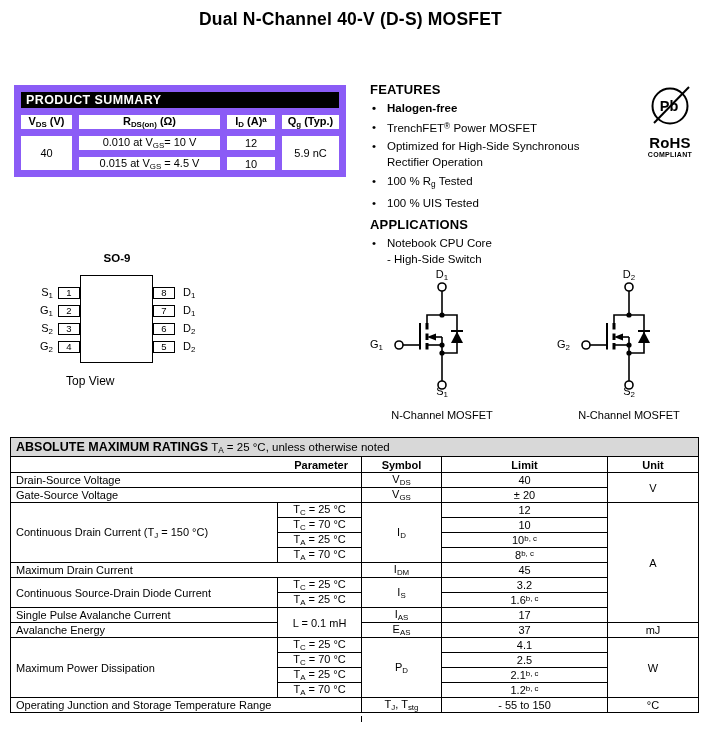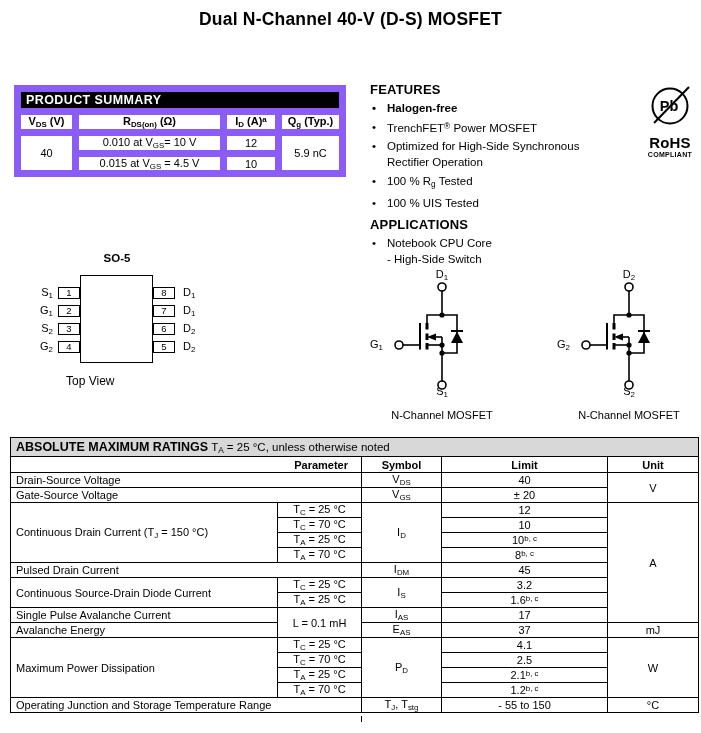--- a/index.html
+++ b/index.html
@@ -124,21 +124,21 @@
   <div class="rohs-sub">COMPLIANT</div>
 </div>
 
 <div class="sec-head" style="left:370px; top:217px;">APPLICATIONS</div>
 <div id="applications-block">
   <div class="app-item">Notebook CPU Core</div>
   <div class="app-sub">- High-Side Switch</div>
 </div>
 
 <div id="package">
-  <div class="pkg-name">SO-5</div>
+  <div class="pkg-name">SO-9</div>
   <div class="pkg-body"></div>
 
   <div class="pin" style="left:33px; top:37px;">1</div>
   <div class="pin" style="left:33px; top:55px;">2</div>
   <div class="pin" style="left:33px; top:73px;">3</div>
   <div class="pin" style="left:33px; top:91px;">4</div>
   <div class="pin" style="left:128px; top:37px;">8</div>
   <div class="pin" style="left:128px; top:55px;">7</div>
   <div class="pin" style="left:128px; top:73px;">6</div>
   <div class="pin" style="left:128px; top:91px;">5</div>
@@ -260,21 +260,21 @@
   </tr>
   <tr>
     <td>T<sub>A</sub> = 25 °C</td>
     <td>10<sup>b, c</sup></td>
   </tr>
   <tr>
     <td>T<sub>A</sub> = 70 °C</td>
     <td>8<sup>b, c</sup></td>
   </tr>
   <tr>
-    <td class="c-param" colspan="2">Pulsed Drain Current</td>
+    <td class="c-param" colspan="2">Maximum Drain Current</td>
     <td>I<sub>DM</sub></td>
     <td>45</td>
   </tr>
   <tr>
     <td class="c-param" rowspan="2">Continuous Source-Drain Diode Current</td>
     <td>T<sub>C</sub> = 25 °C</td>
     <td rowspan="2">I<sub>S</sub></td>
     <td>3.2</td>
   </tr>
   <tr>

